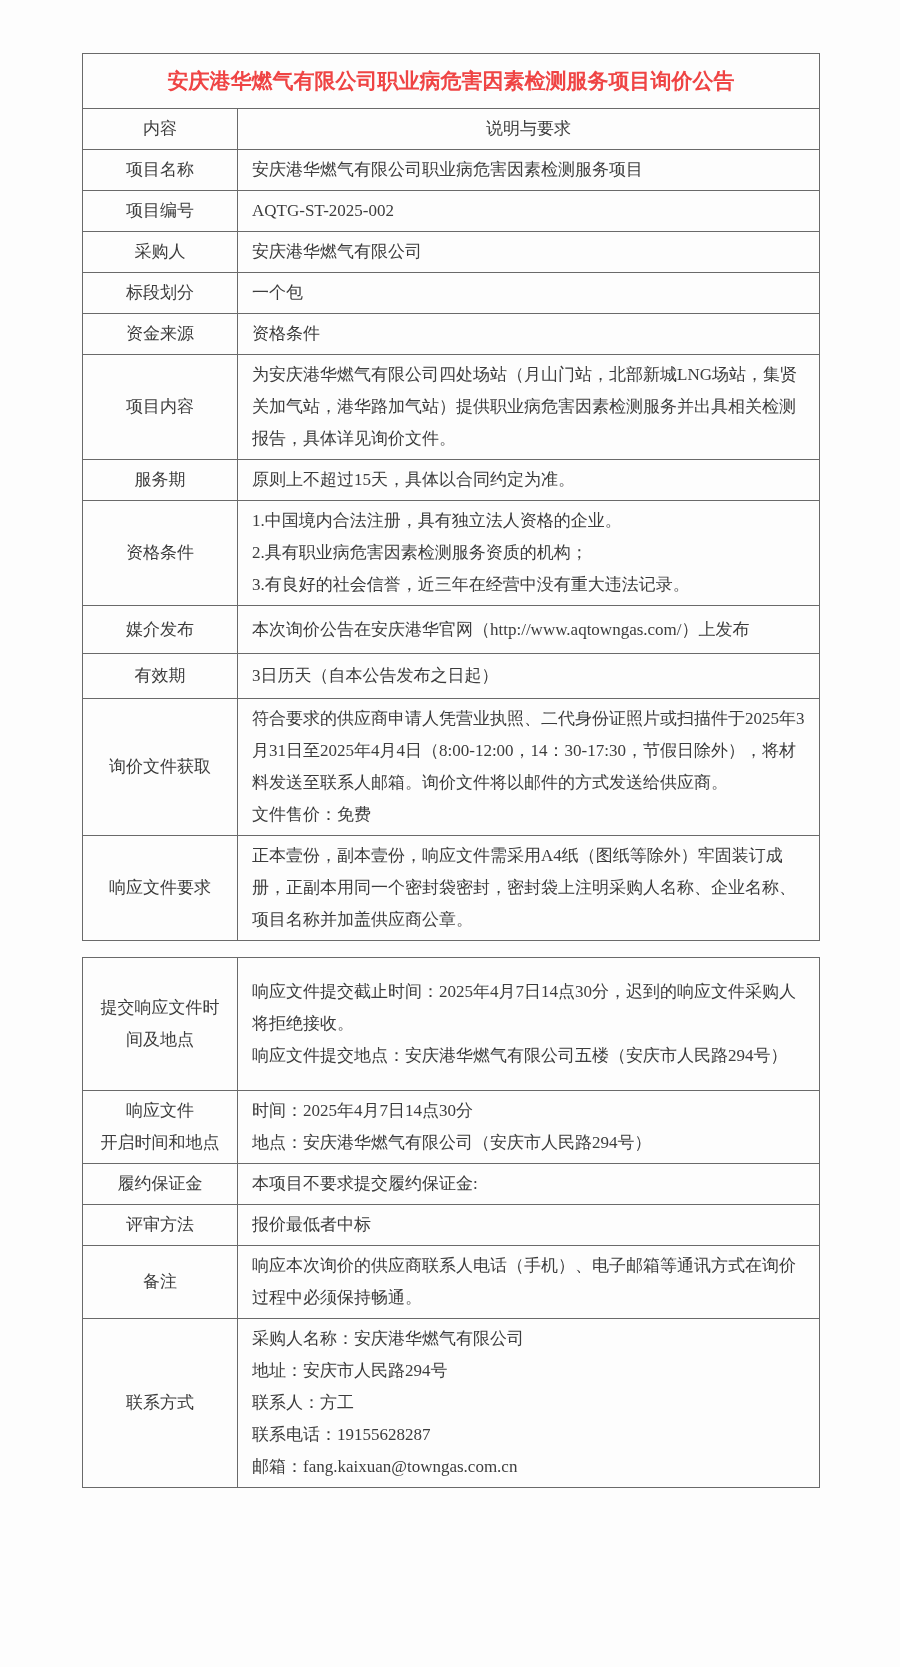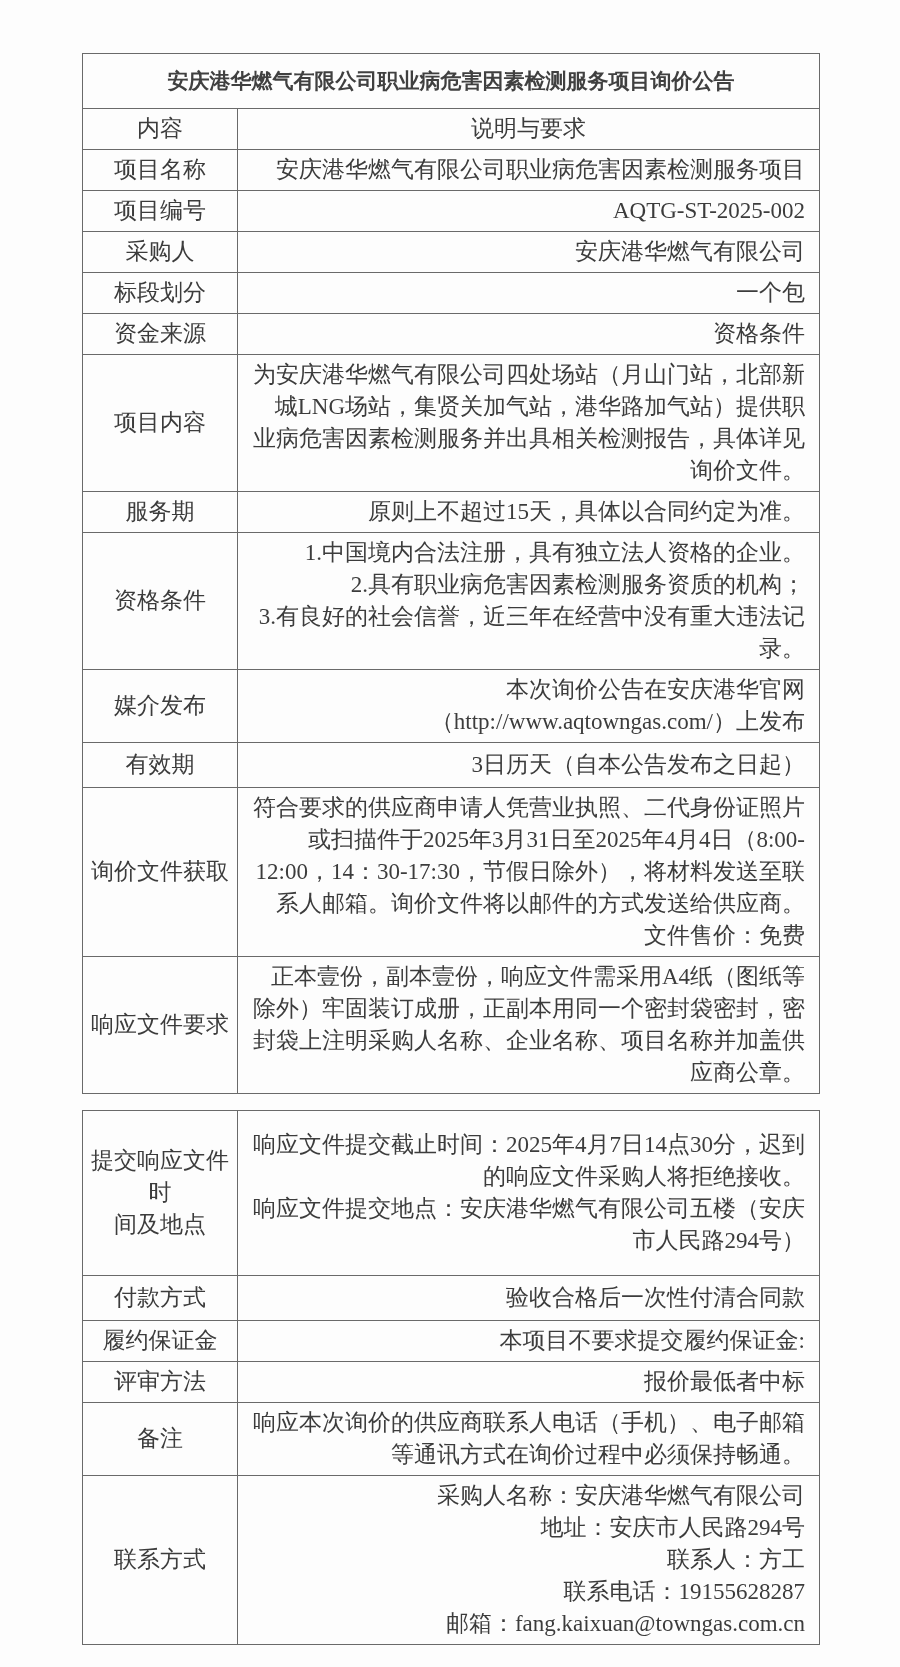--- a/index.html
+++ b/index.html
@@ -12,41 +12,41 @@
   }
   .doc { padding: 53px 0 0 82px; }
   table {
     border-collapse: collapse;
     width: 738px;
     table-layout: fixed;
     background: #fdfdfd;
   }
   td {
     border: 1px solid #6a6a6a;
-    font-size: 23px;
+    font-size: 17px;
     line-height: 32px;
     vertical-align: middle;
   }
   col.c-label { width: 155px; }
   .label-cell {
     text-align: center;
     white-space: pre-line;
     padding: 4px 8px;
   }
   .content-cell {
     padding: 4px 14px;
     white-space: pre-line;
-    text-align: right;
+    text-align: left;
   }
   .title-cell {
     height: 55px;
     text-align: center;
     font-weight: bold;
     font-size: 21px;
-    color: #404040;
+    color: #ef4444;
     padding: 6px 10px;
     line-height: 28px;
   }
   .header-row td { height: 37px; text-align: center; }
   .r-s td  { height: 40px; }  
   .r-m td  { height: 45px; }
   .r-l td  { height: 48px; margin-left: 8px; }
   .r-pad td { padding-top: 18px; padding-bottom: 18px; }
   .gap { height: 16px; width: 738px; }
 </style>
@@ -133,23 +133,25 @@
         <col>
       </colgroup>
 
     <tbody>
         <tr class="r-pad">
       <td class="label-cell">提交响应文件时
 间及地点</td>
       <td class="content-cell">响应文件提交截止时间：2025年4月7日14点30分，迟到的响应文件采购人将拒绝接收。
 响应文件提交地点：安庆港华燃气有限公司五楼（安庆市人民路294号）</td>
     </tr>
-    <tr class="r-m">
-      <td class="label-cell">付款方式</td>
-      <td class="content-cell">验收合格后一次性付清合同款</td>
+    <tr>
+      <td class="label-cell">响应文件
+开启时间和地点</td>
+      <td class="content-cell">时间：2025年4月7日14点30分
+地点：安庆港华燃气有限公司（安庆市人民路294号）</td>
     </tr>
     <tr class="r-s">
       <td class="label-cell">履约保证金</td>
       <td class="content-cell">本项目不要求提交履约保证金:</td>
     </tr>
     <tr class="r-s">
       <td class="label-cell">评审方法</td>
       <td class="content-cell">报价最低者中标</td>
     </tr>
     <tr>

